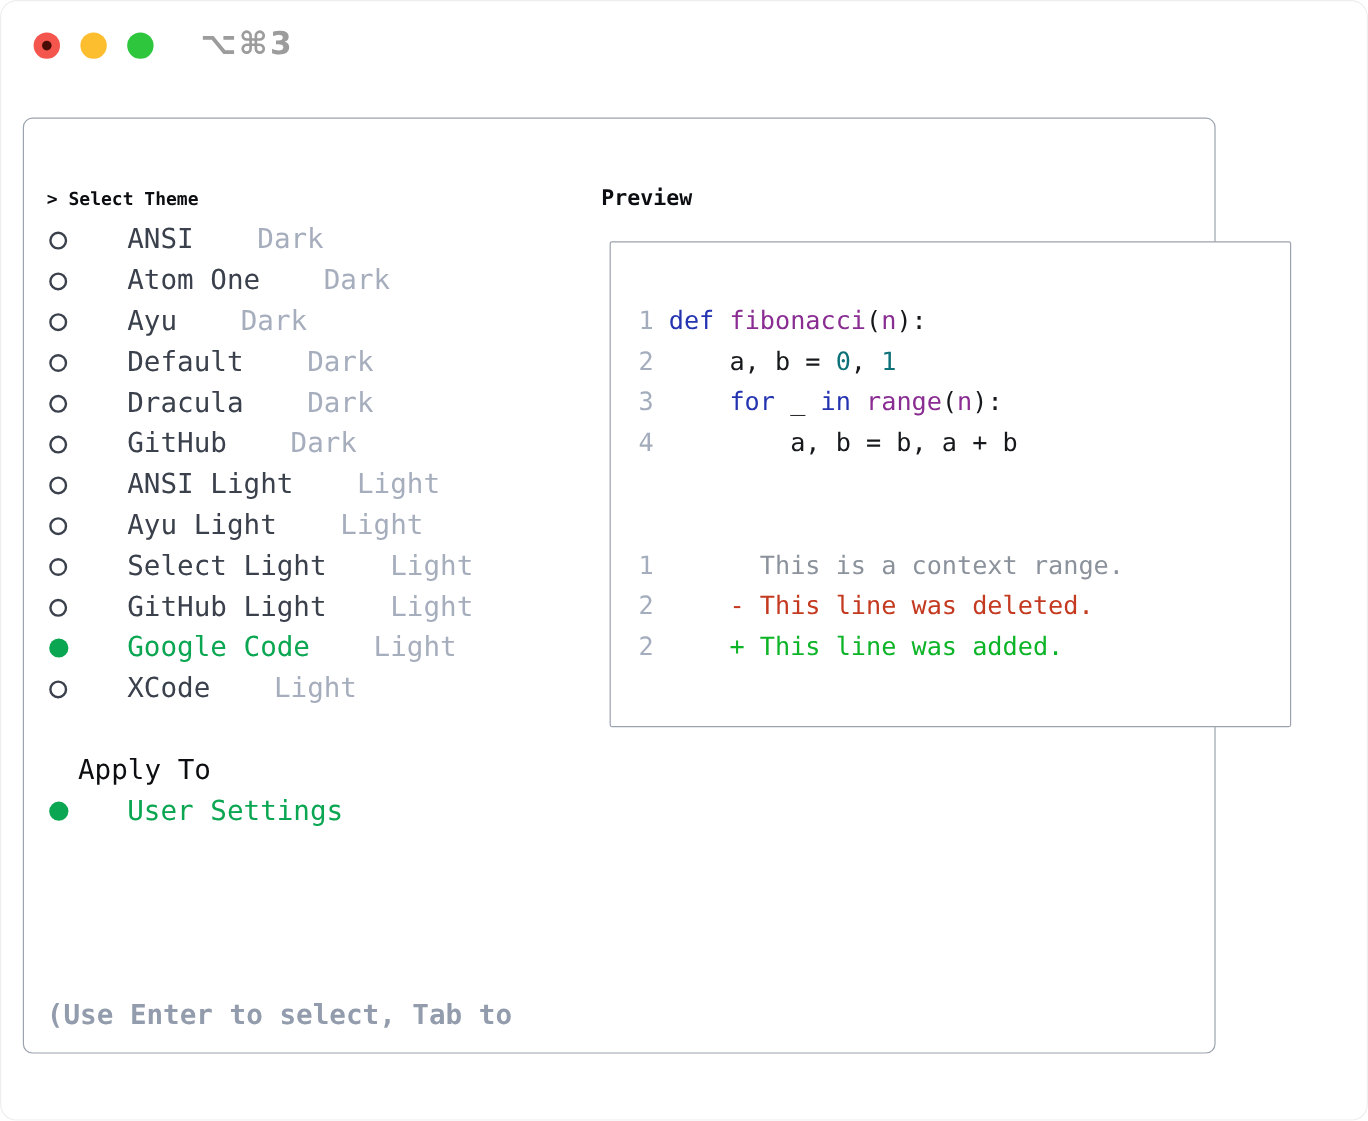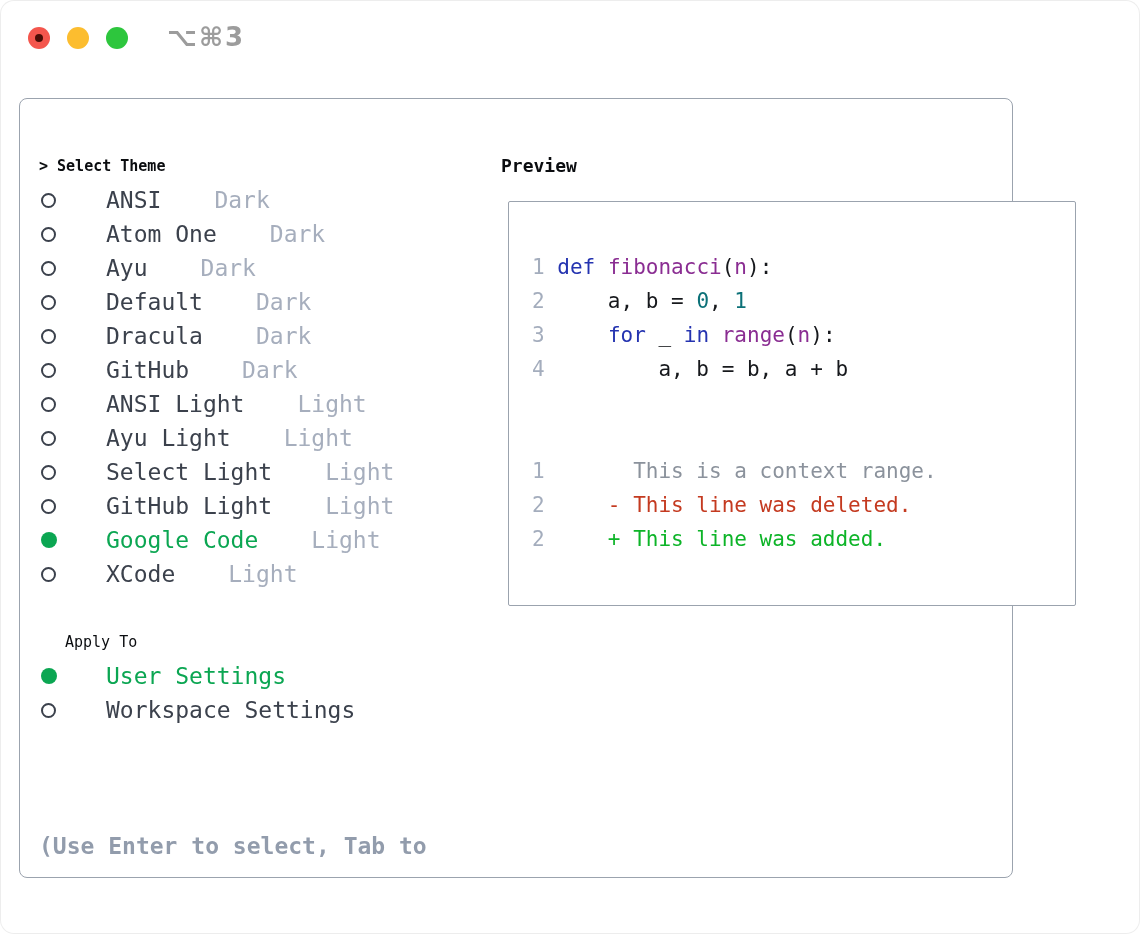--- a/index.html
+++ b/index.html
@@ -32,21 +32,21 @@
     border:1.5px solid var(--border); border-radius:8px; background:#fff;
   }
   .row34 { height:34px; line-height:34px; white-space:pre;font-weight:bold; }
   
   .header-row {
     position:absolute; left:19px; top:50px; font-size:15px; height:34px; line-height:34px;
     white-space:pre; color:var(--header); font-weight:700;
   }
   .theme-list { position:absolute; left:19px; top:84px; }
   .apply-header {
-    position:absolute; left:45px; top:526px; font-size:15px; height:34px; line-height:34px;
+    position:absolute; left:45px; top:526px; font-size:23px; height:34px; line-height:34px;
     color:var(--header); white-space:pre;
   }
   .apply-list { position:absolute; left:19px; top:560px; }
   .opt-row { height:34px; display:flex; align-items:center; font-size:23px; white-space:pre; cursor:default;gap:39px; }
   .marker {
     width:15px; height:15px; border-radius:50%; border:2px solid var(--item);
     margin:0 11px 0 2px; flex:0 0 auto;
   }
   .marker.filled { width:16px; height:16px; border:none; background:var(--sel); margin:0 10px 0 2px; }
   .iname   { color:var(--item); margin-right:14px; }
@@ -106,21 +106,20 @@
         <div class="opt-row"><span class="marker"></span><span class="iname">Ayu Light</span><span class="ivariant">Light</span></div>
         <div class="opt-row"><span class="marker"></span><span class="iname">Select Light</span><span class="ivariant">Light</span></div>
         <div class="opt-row"><span class="marker"></span><span class="iname">GitHub Light</span><span class="ivariant">Light</span></div>
         <div class="opt-row selected"><span class="marker filled"></span><span class="iname">Google Code</span><span class="ivariant">Light</span></div>
         <div class="opt-row"><span class="marker"></span><span class="iname">XCode</span><span class="ivariant">Light</span></div>
       </div>
 
     <div class="apply-header">Apply To</div>
     <div class="apply-list">
         <div class="opt-row selected"><span class="marker filled"></span><span class="iname">User Settings</span></div>
-        <div class="opt-row"><span class="marker"></span><span class="iname">Workspace Settings</span></div>
       </div>
 
     <div class="hint">
       <div class="row34">(Use Enter to select, Tab to</div>
       <div class="row34">change focus)</div>
     </div>
 
     <div class="preview-label">Preview</div>
 
     <div class="preview-box">

